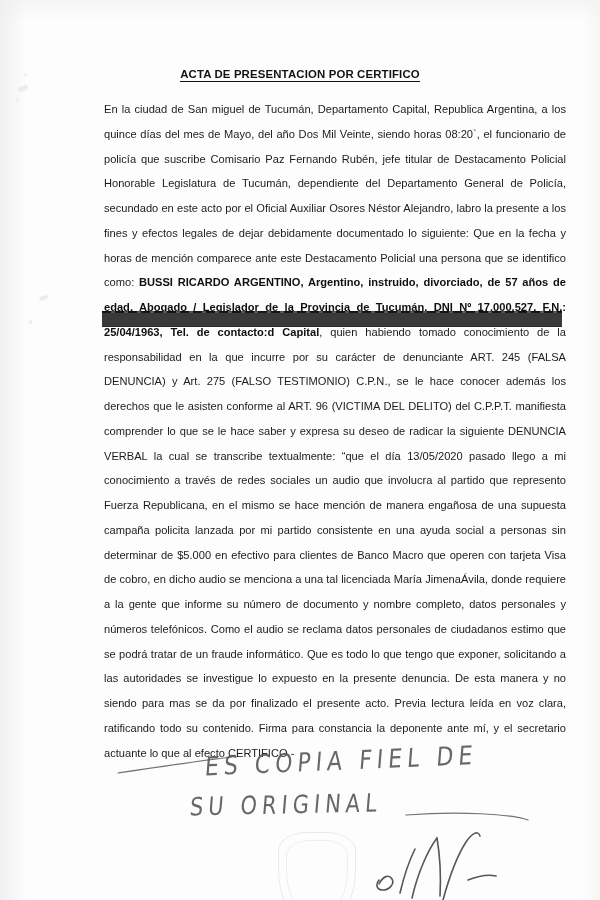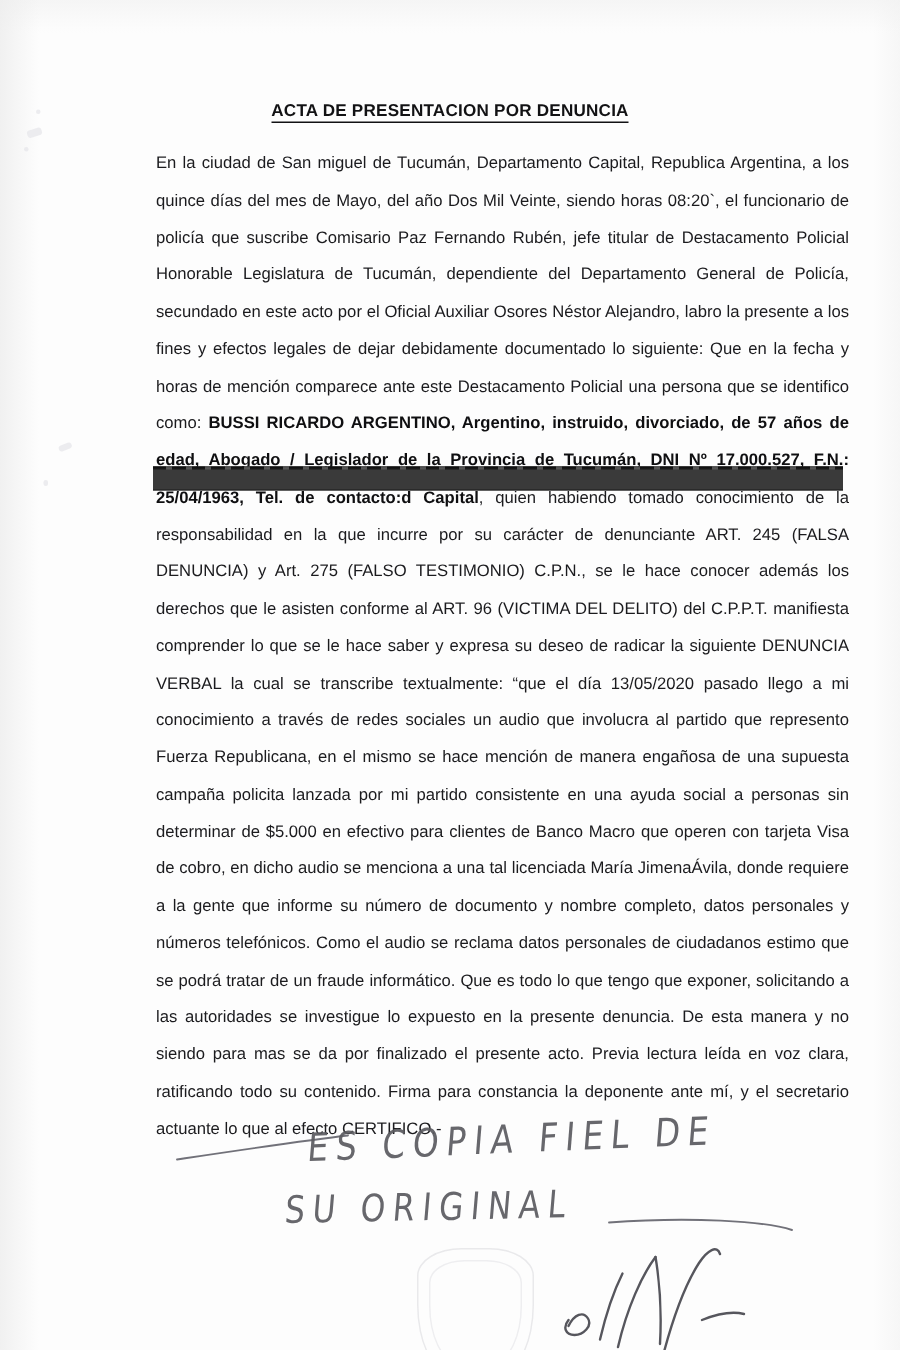--- a/index.html
+++ b/index.html
@@ -171,21 +171,21 @@
 
   <div class="scan-tone"></div>
 
   <div class="artifact art-1"></div>
   <div class="artifact art-2"></div>
   <div class="artifact art-3"></div>
   <div class="artifact art-4"></div>
   <div class="artifact art-5"></div>
 
   <div class="doc-title">
-    <span>ACTA DE PRESENTACION POR DENUNCIA</span>
+    <span>ACTA DE PRESENTACION POR CERTIFICO</span>
   </div>
 
   <div class="body-text">
     <p><span>En la ciudad de San miguel de Tucumán,   Departamento Capital, Republica Argentina, a los  quince días del mes de Mayo, del año  Dos Mil Veinte, siendo horas  08:20`, el funcionario de policía que suscribe Comisario Paz Fernando Rubén, jefe titular de Destacamento Policial Honorable Legislatura de Tucumán, dependiente del Departamento General de Policía,  secundado en este acto por el Oficial Auxiliar Osores Néstor Alejandro, labro la presente a los fines y efectos legales de dejar debidamente documentado lo siguiente: Que en la fecha y horas de mención comparece ante este Destacamento Policial  una persona que se  identifico  como: </span><b>BUSSI RICARDO ARGENTINO, Argentino, instruido, divorciado, de 57 años de edad,  Abogado / Legislador de la Provincia de Tucumán,     DNI  Nº  17.000.527,  F.N.:  25/04/1963,  Tel.  de  contacto:</b><b>d</b> <b>Capital</b><span>, quien habiendo tomado conocimiento de la responsabilidad en la que incurre por su carácter de denunciante ART. 245 (FALSA DENUNCIA) y Art. 275 (FALSO TESTIMONIO) C.P.N., se le hace conocer además los derechos que le asisten conforme al ART. 96 (VICTIMA DEL DELITO) del C.P.P.T. manifiesta comprender lo que se le hace saber y expresa su deseo de radicar la siguiente DENUNCIA VERBAL la cual se transcribe textualmente: “que el día 13/05/2020 pasado llego a mi conocimiento a través de redes sociales  un audio que involucra al partido que represento Fuerza Republicana, en el mismo se hace mención de manera engañosa de una supuesta campaña policita lanzada por mi partido consistente en una ayuda social a personas sin determinar de $5.000 en efectivo para clientes de Banco Macro que operen con tarjeta Visa de cobro, en dicho audio se menciona a una tal licenciada María JimenaÁvila, donde requiere a la gente que informe su número de documento y nombre completo, datos personales y números telefónicos. Como el audio se reclama datos personales de ciudadanos estimo que se podrá tratar de un  fraude informático. Que es todo lo que tengo que exponer, solicitando a las autoridades se investigue lo expuesto en la presente denuncia. De esta manera y no siendo para mas se da por finalizado el presente acto. Previa lectura leída en voz clara, ratificando todo su contenido. Firma para constancia la deponente ante mí, y el secretario actuante lo que al efecto CERTIFICO.-</span></p>
   </div>
 
   <div class="redaction-bar"></div>
 
   <div class="handwriting">
 

